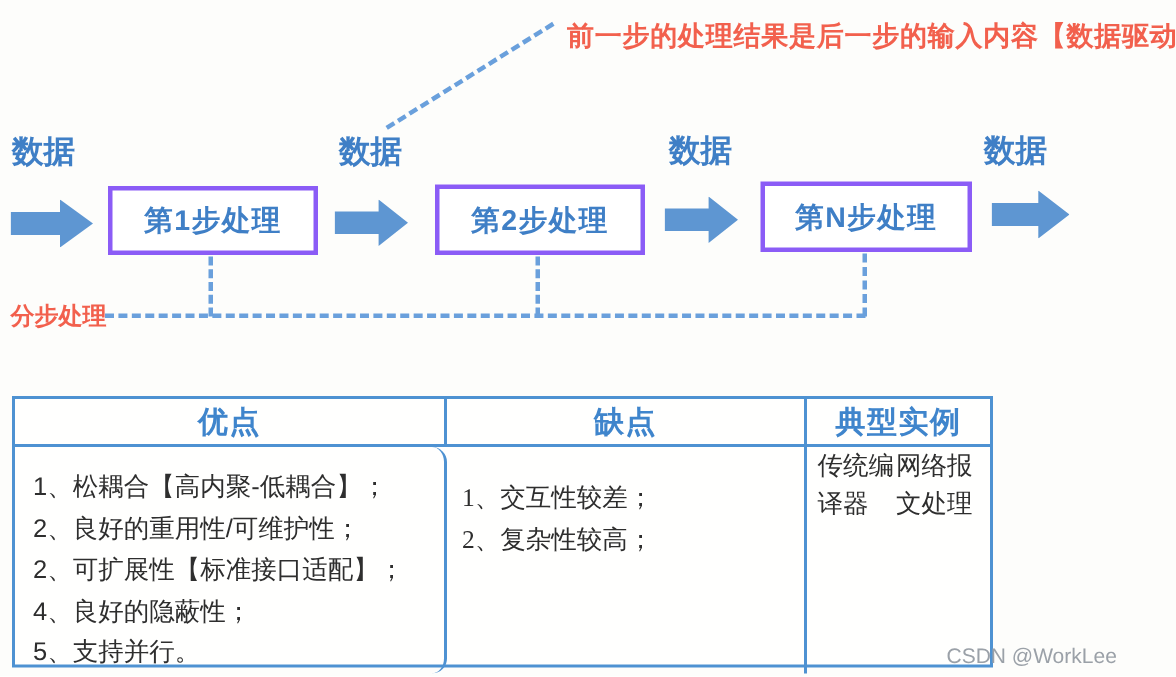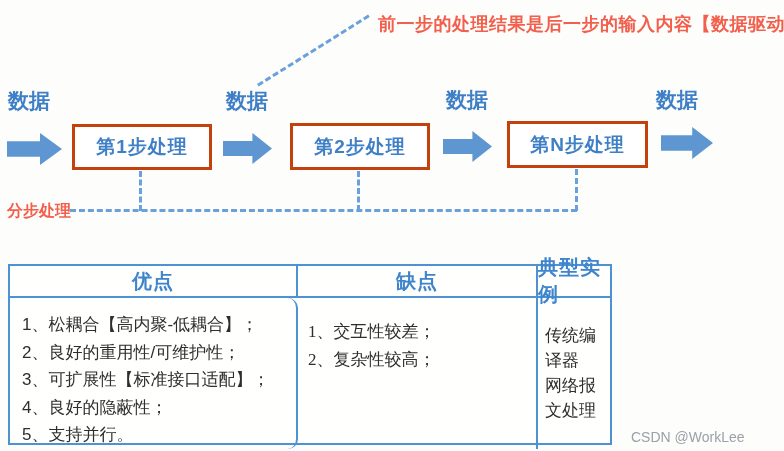--- a/index.html
+++ b/index.html
@@ -40,21 +40,21 @@
     white-space: nowrap;
   }
   .flow-arrow {
     position: absolute;
     background: #5e96d2;
     clip-path: polygon(0 26%, 60% 26%, 60% 0, 100% 50%, 60% 100%, 60% 74%, 0 74%);
   }
   .step-box {
     position: absolute;
     background: #ffffff;
-    border: 3px solid #c2410c;
+    border: 3px solid #8b5cf6;
     color: #3f7fc6;
     font-size: 19px;
     font-weight: 600;
     display: flex;
     align-items: center;
     justify-content: center;
     letter-spacing: 1px;
     white-space: nowrap;
   }
   .v-connector {
@@ -76,21 +76,21 @@
     font-size: 16px;
     font-weight: bold;
     color: #f2604d;
     white-space: nowrap;
   }
 
   
   .cmp-table {
     position: absolute;
     left: 8px; top: 264px;
-    width: 604px; height: 181px;
+    width: 654px; height: 181px;
     border: 2px solid #4e92d2;
     display: grid;
     grid-template-columns: 288px 240px 1fr;
     grid-template-rows: 32px 1fr;
     background: #fffffe;
   }
   .cmp-th {
     border-bottom: 2px solid #4e92d2;
     color: #3f85cc;
     font-size: 20px;
@@ -99,22 +99,22 @@
     align-items: center;
     justify-content: center;
     letter-spacing: 1px;
   }
   .cmp-td { color: #2e2e2e; font-size: 17px; }
   .col-sep { border-right: 2px solid #4e92d2; }
   .cell-advantages { padding: 13px 6px 0 12px; line-height: 27.5px; border-radius: 10px; }
   .cell-disadvantages { padding: 20px 8px 16px 10px; line-height: 28px; font-family: Liberation Serif, serif; }
   .cell-examples {
     display: flex;
-    flex-direction: column;
-    justify-content: center;
+    flex-direction: row;
+    justify-content: flex-start;
     padding-left: 7px;
     line-height: 25px;
   }
 
   .watermark {
     position: absolute;
     left: 631px; top: 429px;
     font-size: 14px;
     color: #9ba1a8;
     white-space: nowrap;
@@ -149,21 +149,21 @@
   <div class="stepwise-label">分步处理</div>
 
   <div class="cmp-table">
     <div class="cmp-th col-sep">优点</div>
     <div class="cmp-th col-sep">缺点</div>
     <div class="cmp-th">典型实例</div>
 
     <div class="cmp-td col-sep cell-advantages">
       <div>1、松耦合【高内聚-低耦合】；</div>
       <div>2、良好的重用性/可维护性；</div>
-      <div>3、可扩展性【标准接口适配】；</div>
+      <div>2、可扩展性【标准接口适配】；</div>
       <div>4、良好的隐蔽性；</div>
       <div>5、支持并行。</div>
     </div>
     <div class="cmp-td col-sep cell-disadvantages">
       <div>1、交互性较差；</div>
       <div>2、复杂性较高；</div>
     </div>
     <div class="cmp-td cell-examples">
       <div>传统编译器</div>
       <div>网络报文处理</div>

